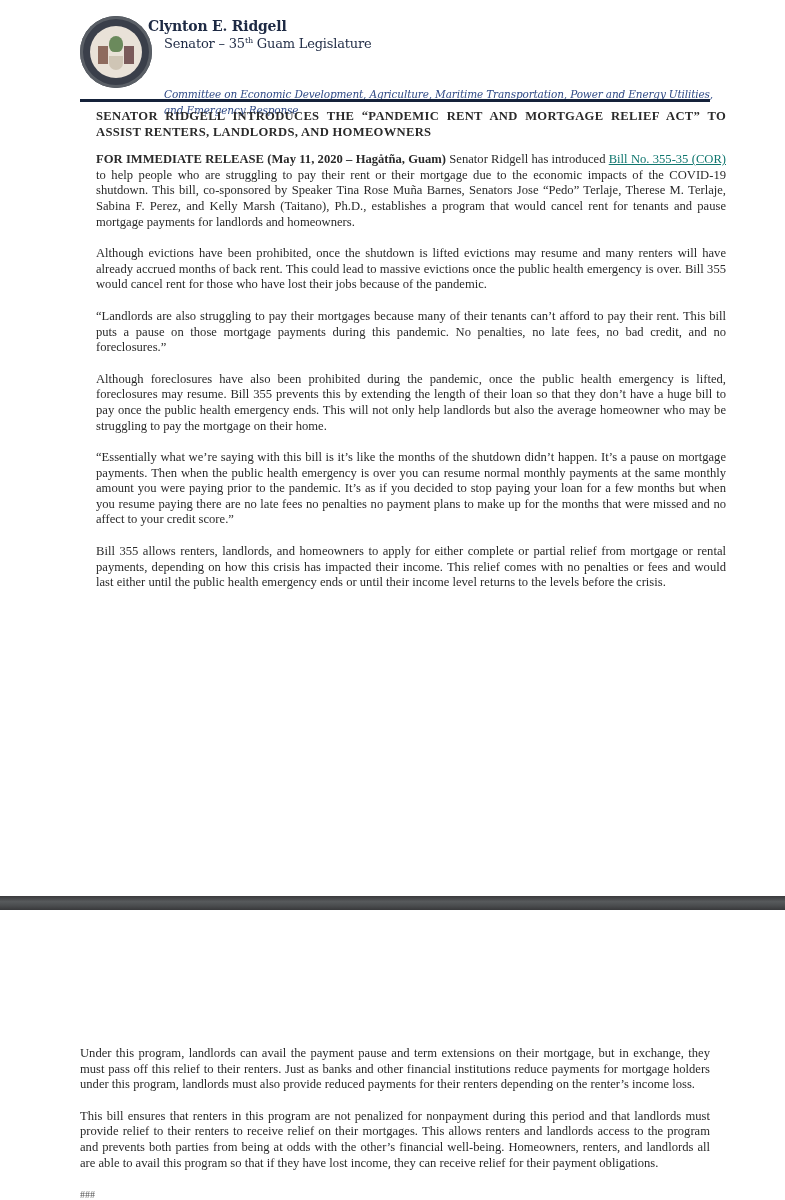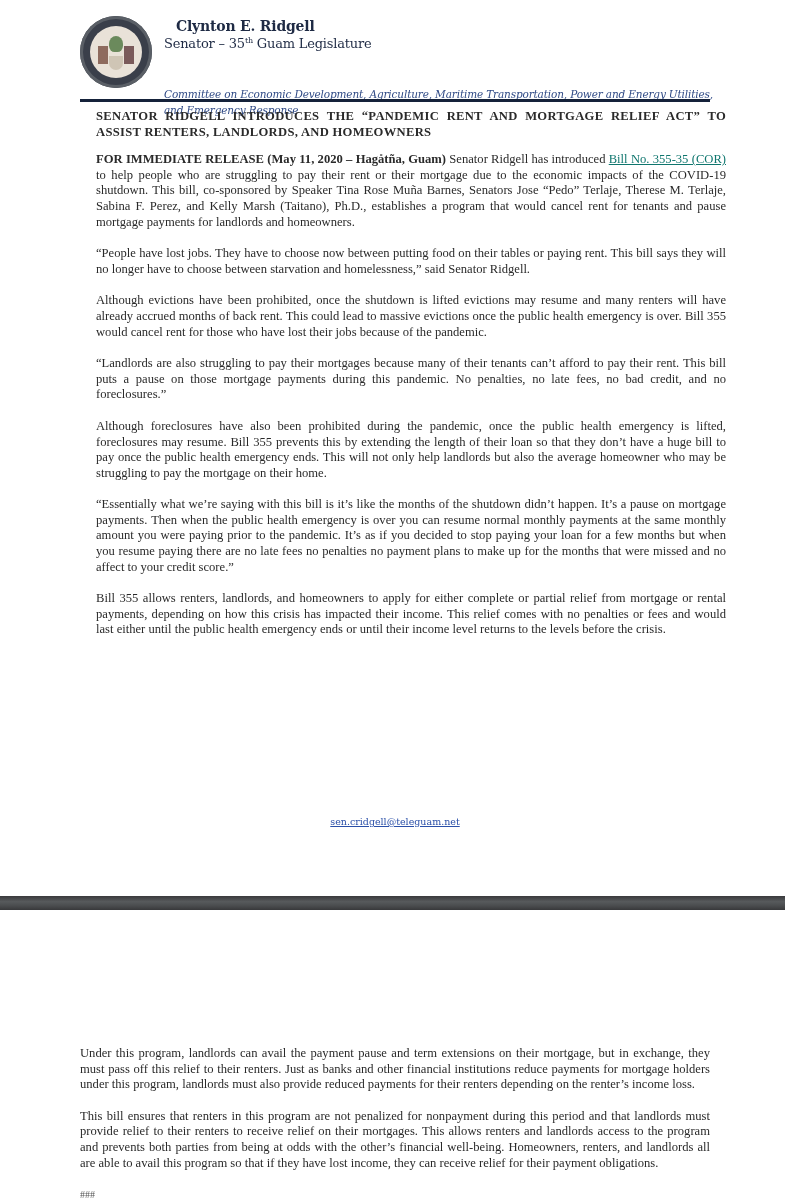--- a/index.html
+++ b/index.html
@@ -28,21 +28,21 @@
       position: absolute; left: 19px; top: 10px; width: 14px; height: 16px;
       border-radius: 50% 50% 40% 40%; background: #6b8a5c;
     }
     .seal .flag-l { position: absolute; left: 8px; top: 20px; width: 10px; height: 18px; background: #8e6b5e; }
     .seal .flag-r { position: absolute; left: 34px; top: 20px; width: 10px; height: 18px; background: #7a5a5a; }
     .seal .shield {
       position: absolute; left: 19px; top: 30px; width: 14px; height: 14px;
       background: #cfc5b5; border-radius: 0 0 50% 50%;
     }
     .lh-name {
-      position: absolute; left: 96px; top: 2px;
+      position: absolute; left: 68px; top: 2px;
       font-family: "DejaVu Serif", serif; font-weight: bold;
       font-size: 14px; color: #1e2a44; letter-spacing: -0.2px;
     }
     .lh-title {
       position: absolute; left: 84px; top: 20px;
       font-family: "DejaVu Serif", serif;
       font-size: 13px; color: #1e2a44; letter-spacing: -0.2px;
     }
     .lh-title sup { font-size: 8px; }
     .lh-committee {
@@ -94,30 +94,28 @@
     </div>
     <div class="lh-name">Clynton E. Ridgell</div>
     <div class="lh-title"><span>Senator – 35</span><sup>th</sup><span> Guam Legislature</span></div>
     <div class="lh-committee">Committee on Economic Development, Agriculture, Maritime Transportation, Power and Energy Utilities, and Emergency Response</div>
   </div>
   <div class="rule"></div>
 
   <div class="content" style="top:109px;margin-left:16px;">
     <p class="headline">SENATOR RIDGELL INTRODUCES THE “PANDEMIC RENT AND MORTGAGE RELIEF ACT” TO ASSIST RENTERS, LANDLORDS, AND HOMEOWNERS</p>
     <p><span class="lead">FOR IMMEDIATE RELEASE (May 11, 2020 – Hagåtña, Guam)</span><span> Senator Ridgell has introduced </span><a class="link">Bill No. 355-35 (COR)</a><span> to help people who are struggling to pay their rent or their mortgage due to the economic impacts of the COVID-19 shutdown. This bill, co-sponsored by Speaker Tina Rose Muña Barnes, Senators Jose “Pedo” Terlaje, Therese M. Terlaje, Sabina F. Perez, and Kelly Marsh (Taitano), Ph.D., establishes a program that would cancel rent for tenants and pause mortgage payments for landlords and homeowners.</span></p>
-    <p>“People have lost jobs. They have to choose now between putting food on their tables or paying rent. This bill says they will no longer have to choose between starvation and homelessness,” said Senator Ridgell.</p>
     <p>Although evictions have been prohibited, once the shutdown is lifted evictions may resume and many renters will have already accrued months of back rent. This could lead to massive evictions once the public health emergency is over. Bill 355 would cancel rent for those who have lost their jobs because of the pandemic.</p>
     <p>“Landlords are also struggling to pay their mortgages because many of their tenants can’t afford to pay their rent. This bill puts a pause on those mortgage payments during this pandemic. No penalties, no late fees, no bad credit, and no foreclosures.”</p>
     <p>Although foreclosures have also been prohibited during the pandemic, once the public health emergency is lifted, foreclosures may resume. Bill 355 prevents this by extending the length of their loan so that they don’t have a huge bill to pay once the public health emergency ends. This will not only help landlords but also the average homeowner who may be struggling to pay the mortgage on their home.</p>
     <p>“Essentially what we’re saying with this bill is it’s like the months of the shutdown didn’t happen. It’s a pause on mortgage payments. Then when the public health emergency is over you can resume normal monthly payments at the same monthly amount you were paying prior to the pandemic. It’s as if you decided to stop paying your loan for a few months but when you resume paying there are no late fees no penalties no payment plans to make up for the months that were missed and no affect to your credit score.”</p>
     <p>Bill 355 allows renters, landlords, and homeowners to apply for either complete or partial relief from mortgage or rental payments, depending on how this crisis has impacted their income. This relief comes with no penalties or fees and would last either until the public health emergency ends or until their income level returns to the levels before the crisis.</p>
   </div>
 
   <div class="footer">
-    <div><a>sen.cridgell@teleguam.net</a></div>
   </div>
 </div>
 
 <div class="separator"></div>
 
 <div class="page page2">
   <div class="content" style="top:88px;margin-top:48px;">
     <p>Under this program, landlords can avail the payment pause and term extensions on their mortgage, but in exchange, they must pass off this relief to their renters. Just as banks and other financial institutions reduce payments for mortgage holders under this program, landlords must also provide reduced payments for their renters depending on the renter’s income loss.</p>
     <p>This bill ensures that renters in this program are not penalized for nonpayment during this period and that landlords must provide relief to their renters to receive relief on their mortgages. This allows renters and landlords access to the program and prevents both parties from being at odds with the other’s financial well-being. Homeowners, renters, and landlords all are able to avail this program so that if they have lost income, they can receive relief for their payment obligations.</p>
     <p class="end-mark">###</p>

